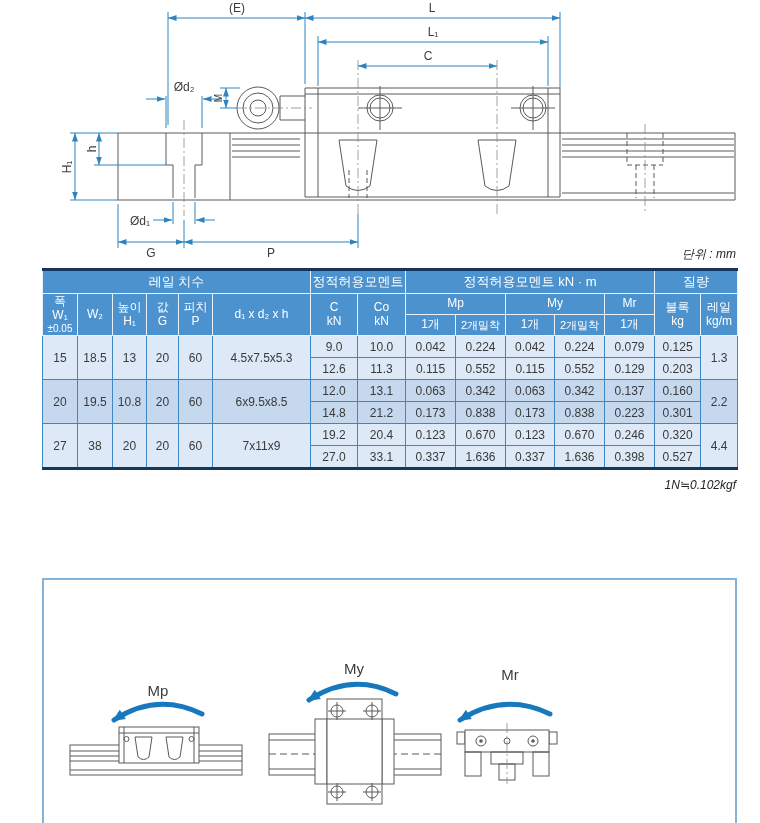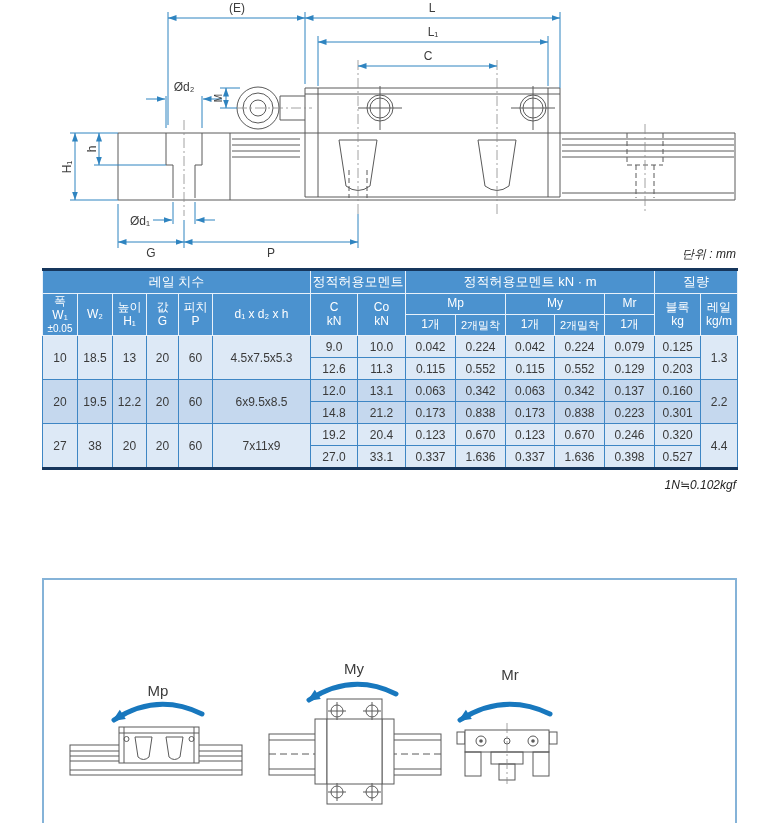--- a/index.html
+++ b/index.html
@@ -187,21 +187,21 @@
     </tr>
     <tr class="h-sub">
       <th>1개</th>
       <th style="font-size:11px">2개밀착</th>
       <th>1개</th>
       <th style="font-size:11px">2개밀착</th>
       <th>1개</th>
     </tr>
 
     <tr class="rg-light">
-      <td rowspan="2">10</td>
+      <td rowspan="2">15</td>
       <td rowspan="2">18.5</td>
       <td rowspan="2">13</td>
       <td rowspan="2">20</td>
       <td rowspan="2">60</td>
       <td rowspan="2">4.5x7.5x5.3</td>
       <td>9.0</td>
       <td>10.0</td>
       <td>0.042</td>
       <td>0.224</td>
       <td>0.042</td>
@@ -217,21 +217,21 @@
       <td>0.552</td>
       <td>0.115</td>
       <td>0.552</td>
       <td>0.129</td>
       <td>0.203</td>
     </tr>
 
     <tr class="rg-dark">
       <td rowspan="2">20</td>
       <td rowspan="2">19.5</td>
-      <td rowspan="2">12.2</td>
+      <td rowspan="2">10.8</td>
       <td rowspan="2">20</td>
       <td rowspan="2">60</td>
       <td rowspan="2">6x9.5x8.5</td>
       <td>12.0</td>
       <td>13.1</td>
       <td>0.063</td>
       <td>0.342</td>
       <td>0.063</td>
       <td>0.342</td>
       <td>0.137</td>

